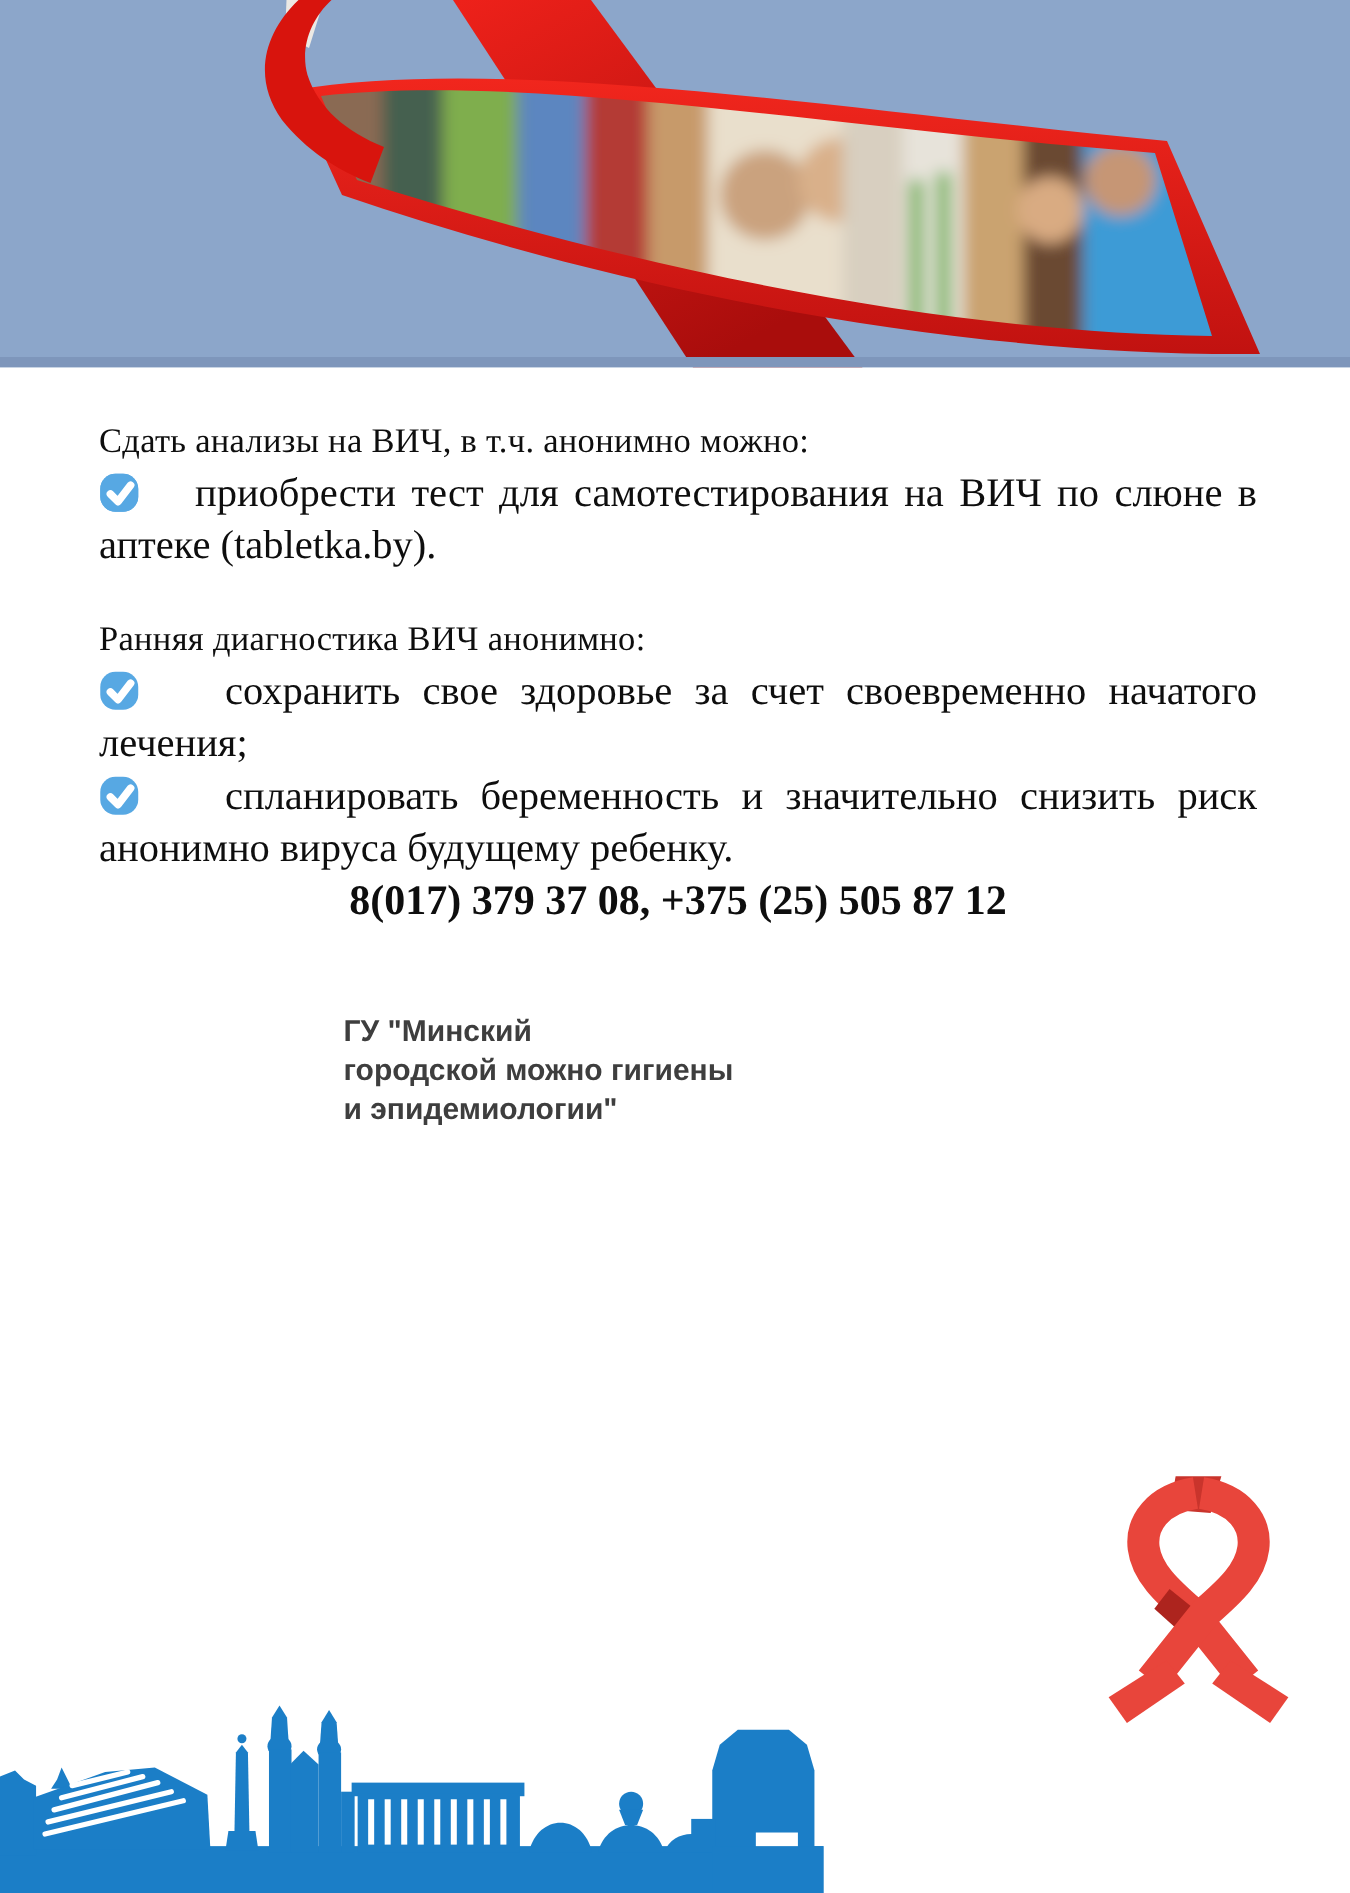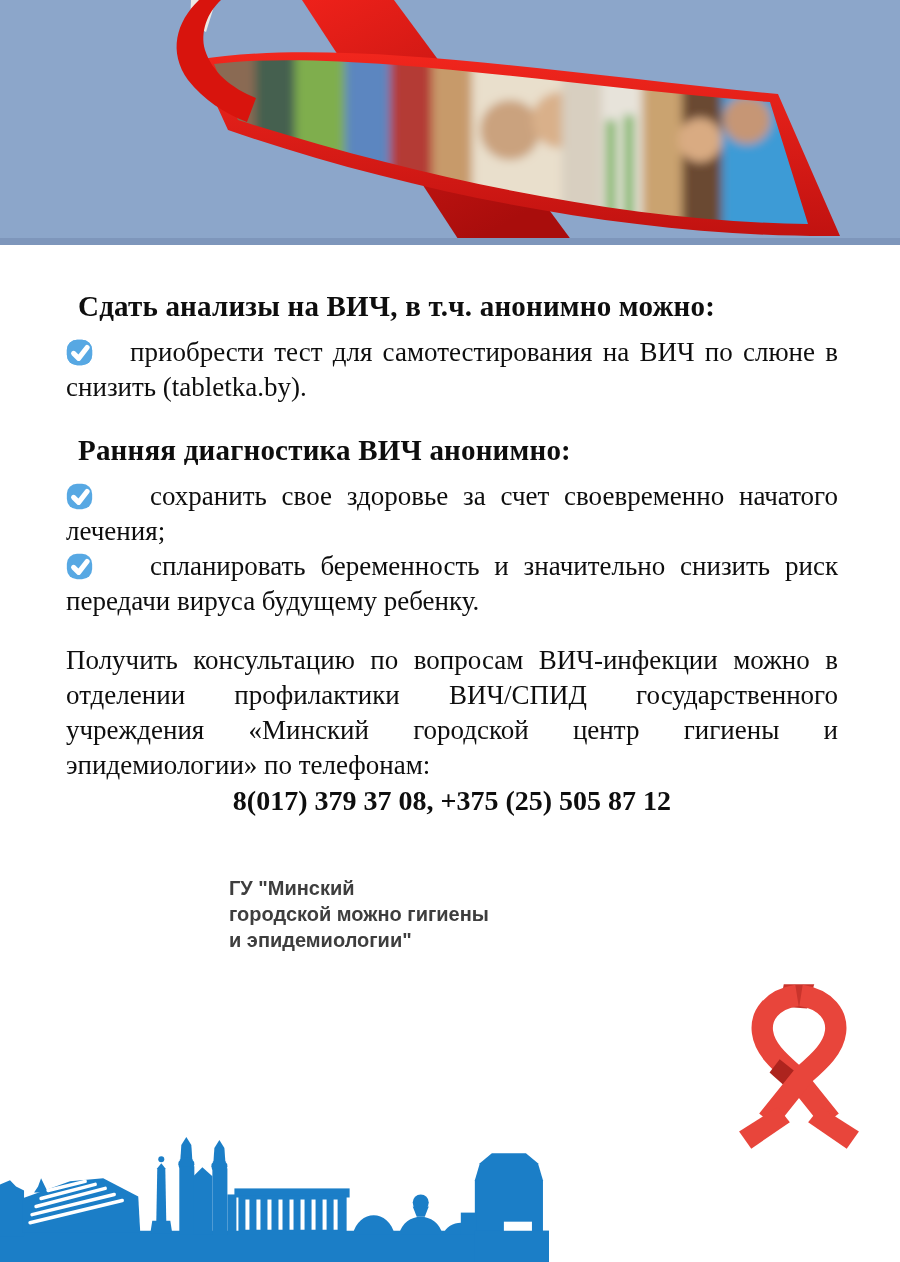--- a/index.html
+++ b/index.html
@@ -14,24 +14,24 @@
   
   .banner{position:relative;width:900px;height:245px;}
   .banner svg{display:block;}
   
   .content{
     padding:32px 62px 0 66px;
     font-size:27px;
     line-height:35px;
   }
   .h{
-    margin:12px;
-    font-size:29px;
+    margin:0;
+    font-size:23px;
     line-height:34px;
-    font-weight:bold;
+    font-weight:normal;
     letter-spacing:.2px;
   }
   .h2m{margin-top:28px;}
   .li{
     position:relative;
     margin:0;
     text-align:justify;
     text-indent:64px;
   }
   .li.ind2{text-indent:84px;font-family:Liberation Serif, serif;}
@@ -132,41 +132,40 @@
       <span class="check"><svg width="27" height="27" viewBox="0 0 32 32">
             <rect x="1" y="1" width="30" height="30" rx="12" fill="#57a8e3"></rect>
             <path d="M9 17 l6 6 L25 10" stroke="#ffffff" stroke-width="6" fill="none" stroke-linecap="round" stroke-linejoin="round"></path>
           </svg></span>
     </p>
     <p class="li">
       <span class="check"><svg width="27" height="27" viewBox="0 0 32 32">
             <rect x="1" y="1" width="30" height="30" rx="12" fill="#57a8e3"></rect>
             <path d="M9 17 l6 6 L25 10" stroke="#ffffff" stroke-width="6" fill="none" stroke-linecap="round" stroke-linejoin="round"></path>
           </svg></span>
-      <span>приобрести тест для самотестирования на ВИЧ по слюне в снизить (tabletka.by).</span>
+      <span>приобрести тест для самотестирования на ВИЧ по слюне в аптеке (tabletka.by).</span>
     </p>
 
     <h2 class="h h2m">Ранняя диагностика ВИЧ анонимно:</h2>
 
     <p class="li ind2">
       <span class="check"><svg width="27" height="27" viewBox="0 0 32 32">
             <rect x="1" y="1" width="30" height="30" rx="12" fill="#57a8e3"></rect>
             <path d="M9 17 l6 6 L25 10" stroke="#ffffff" stroke-width="6" fill="none" stroke-linecap="round" stroke-linejoin="round"></path>
           </svg></span>
       <span>сохранить свое здоровье за счет своевременно начатого лечения;</span>
     </p>
     <p class="li ind2">
       <span class="check"><svg width="27" height="27" viewBox="0 0 32 32">
             <rect x="1" y="1" width="30" height="30" rx="12" fill="#57a8e3"></rect>
             <path d="M9 17 l6 6 L25 10" stroke="#ffffff" stroke-width="6" fill="none" stroke-linecap="round" stroke-linejoin="round"></path>
           </svg></span>
-      <span>спланировать беременность и значительно снизить риск передачи вируса будущему ребенку.</span>
-    </p>
-
-    <p class="para">Получить консультацию по вопросам ВИЧ-инфекции можно в отделении профилактики ВИЧ/СПИД государственного учреждения «Минский городской центр гигиены и эпидемиологии» по телефонам:</p>
+      <span>спланировать беременность и значительно снизить риск анонимно вируса будущему ребенку.</span>
+    </p>
+
     <p class="phones">8(017) 379 37 08, +375 (25) 505 87 12</p>
 
     <div class="org">
       <span>ГУ "Минский</span>
       <span>городской можно гигиены</span>
       <span>и эпидемиологии"</span>
     </div>
   </div>
 
   <div class="ribbon-icon">

